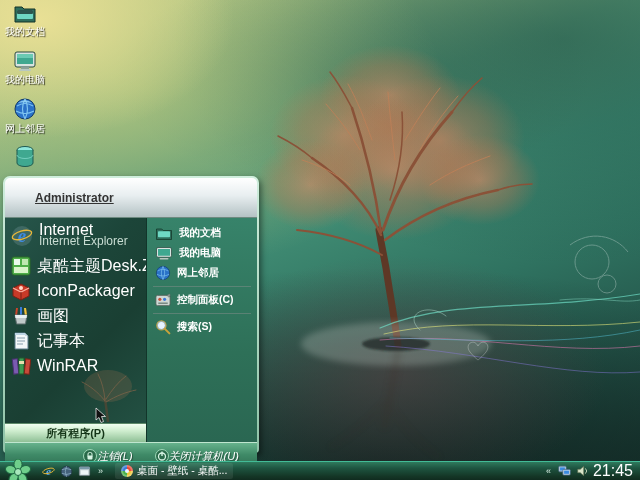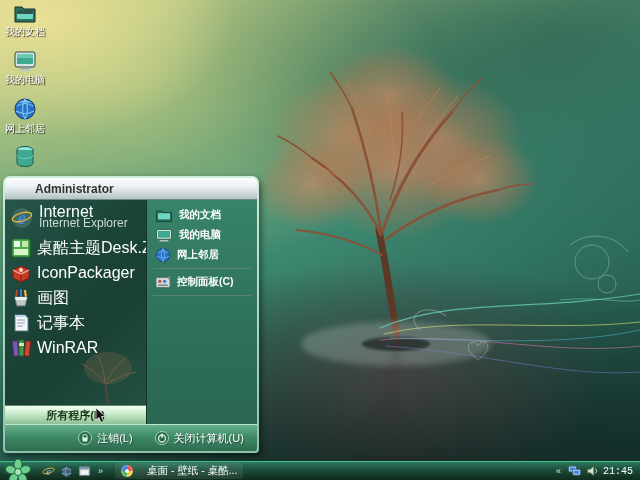--- a/index.html
+++ b/index.html
@@ -27,25 +27,26 @@
             text-shadow:1px 1px 1px rgba(0,0,0,.85); line-height:11px; }
 
   
   .start-menu {
     position:absolute; left:3px; top:176px; width:256px; height:277px;
     border-radius:7px 7px 4px 4px;
     background:linear-gradient(180deg,#cfeedd,#8fc3a8);
     padding:2px; box-shadow:2px 3px 6px rgba(0,0,0,.5);
   }
   .sm-header {
-    height:22px; border-radius:5px 5px 0 0;
+    height:40px; border-radius:5px 5px 0 0;
     background:linear-gradient(180deg,#ffffff 0%,#e8eef0 45%,#b4c2c4 100%);
     display:flex; align-items:center; padding-left:30px;
     font-size:12px; font-weight:bold; color:#333;
     border-bottom:1px solid #6e8a80;
+    text-decoration:underline;
   }
   .sm-body { display:flex; height:224px; }
   .sm-left {
     position:relative; width:142px; overflow:hidden;
     background:linear-gradient(135deg,#27564b 0%,#1c4539 35%,#1a3f33 60%,#245345 100%);
     border-right:1px solid #12352a;
   }
   .sm-item { display:flex; align-items:center; gap:6px; padding:3px 4px 3px 6px; height:25px; cursor:pointer; }
   .sm-item.big { height:35px; }
   .sm-item .ttl { font-size:16px; font-weight:normal; color:#fff; line-height:12px; white-space:nowrap; }
@@ -67,45 +68,45 @@
               font-size:10.5px; font-weight:bold; color:#fff; position:relative; }
   .sm-ritem .arrow { position:absolute; right:5px; font-size:8px; color:#fff; }
   .sm-sep { height:1px; margin:3px 6px; background:rgba(255,255,255,.3);
             border-bottom:1px solid rgba(0,0,0,.18); }
   .sm-footer {
     height:27px; margin-top:0;
     background:linear-gradient(180deg,#66b28c 0%,#3f8a67 45%,#2d6b50 100%);
     border-top:1px solid #bfe6cf; border-radius:0 0 3px 3px;
     display:flex; align-items:center; justify-content:center; gap:22px; padding-left:60px;
   }
-  .footer-btn { display:flex; align-items:center; gap:5px; font-size:11px; color:#fff; cursor:pointer;
-                text-shadow:1px 1px 1px rgba(0,0,0,.4); }
+  .footer-btn { display:flex; align-items:center; font-size:11px; color:#fff; cursor:pointer;
+                text-shadow:1px 1px 1px rgba(0,0,0,.4);font-style:italic; }
 
   
   .taskbar {
     position:absolute; left:0; bottom:0; width:640px; height:19px;
     background:linear-gradient(180deg,#2f7a5d 0%,#1e5440 35%,#143626 80%,#102b1f 100%);
     border-top:1px solid #42bb97;
     display:flex; align-items:center;
   }
   .start-btn { position:relative; width:36px; height:19px; cursor:pointer; }
   .start-btn svg { position:absolute; left:5px; top:-3px; }
   .quick-launch { display:flex; align-items:center; gap:5px; margin-left:6px; }
   .ql-icon { width:13px; height:13px; display:flex; align-items:center; justify-content:center; cursor:pointer; }
   .chevron { color:#d8efe4; font-size:9px; cursor:pointer; padding:0 2px; }
-  .task-btn { display:flex; align-items:center; gap:14px; margin-left:10px; padding:1px 6px; height:16px;
+  .task-btn { display:flex; align-items:center; gap:4px; margin-left:10px; padding:1px 6px; height:16px;
               border-radius:2px; background:rgba(255,255,255,.08); cursor:pointer; }
   .pinwheel { width:12px; height:12px; border-radius:50%;
               background:conic-gradient(#e84a3a 0 25%, #f0c83a 25% 50%, #4ab04a 50% 75%, #3a7ad8 75% 100%);
               box-shadow:inset 0 0 0 2px rgba(255,255,255,.25); position:relative; }
   .pinwheel::after { content:""; position:absolute; left:4px; top:4px; width:4px; height:4px;
                      background:#eef6ff; border-radius:50%; }
   .task-label { font-size:10.5px; color:#fff; white-space:nowrap; }
   .tray { margin-left:auto; display:flex; align-items:center; gap:5px; padding-right:7px; }
-  .clock { font-size:10px; color:#fff;font-family:Liberation Mono, monospace; }
+  .clock { font-size:16px; color:#fff; }
 
   .cursor { position:absolute; left:95px; top:407px; pointer-events:none; }
 </style>
 </head>
 <body>
 
 <div class="desktop">
 
   <svg class="wallpaper-art" viewBox="0 0 640 480">
     <defs>
@@ -341,20 +342,28 @@
             <circle cx="12" cy="8" r="2" fill="#3a7ad8"></circle>
             <rect x="4" y="12" width="12" height="2" fill="#7a8a84"></rect>
             <path d="M15,3 l3,-2 1.5,1.5 -2,3 z" fill="#8a9a94" stroke="#4a5a54" stroke-width=".5"></path>
           </svg>
           <span>控制面板(C)</span>
         </div>
 
 
         <div class="sm-sep"></div>
 
+        <div class="sm-ritem">
+          <svg width="16" height="16" viewBox="0 0 20 20">
+            <circle cx="8" cy="8" r="5.5" fill="#e8f4ff" stroke="#caa23a" stroke-width="2"></circle>
+            <circle cx="8" cy="8" r="5" fill="none" stroke="#8ab4d8"></circle>
+            <path d="M12,12 L18,18" stroke="#caa23a" stroke-width="2.5" stroke-linecap="round"></path>
+          </svg>
+          <span>搜索(S)</span>
+        </div>
 
       </div>
     </div>
 
     <div class="sm-footer">
       <div class="footer-btn">
         <svg width="14" height="14" viewBox="0 0 14 14">
           <circle cx="7" cy="7" r="6.5" fill="#2a6a4a" stroke="#9fd8b8"></circle>
           <rect x="5" y="3.5" width="4" height="5" rx="1.5" fill="none" stroke="#d8f4e4"></rect>
           <rect x="4.5" y="6.5" width="5" height="4" rx="1" fill="#d8f4e4"></rect>

